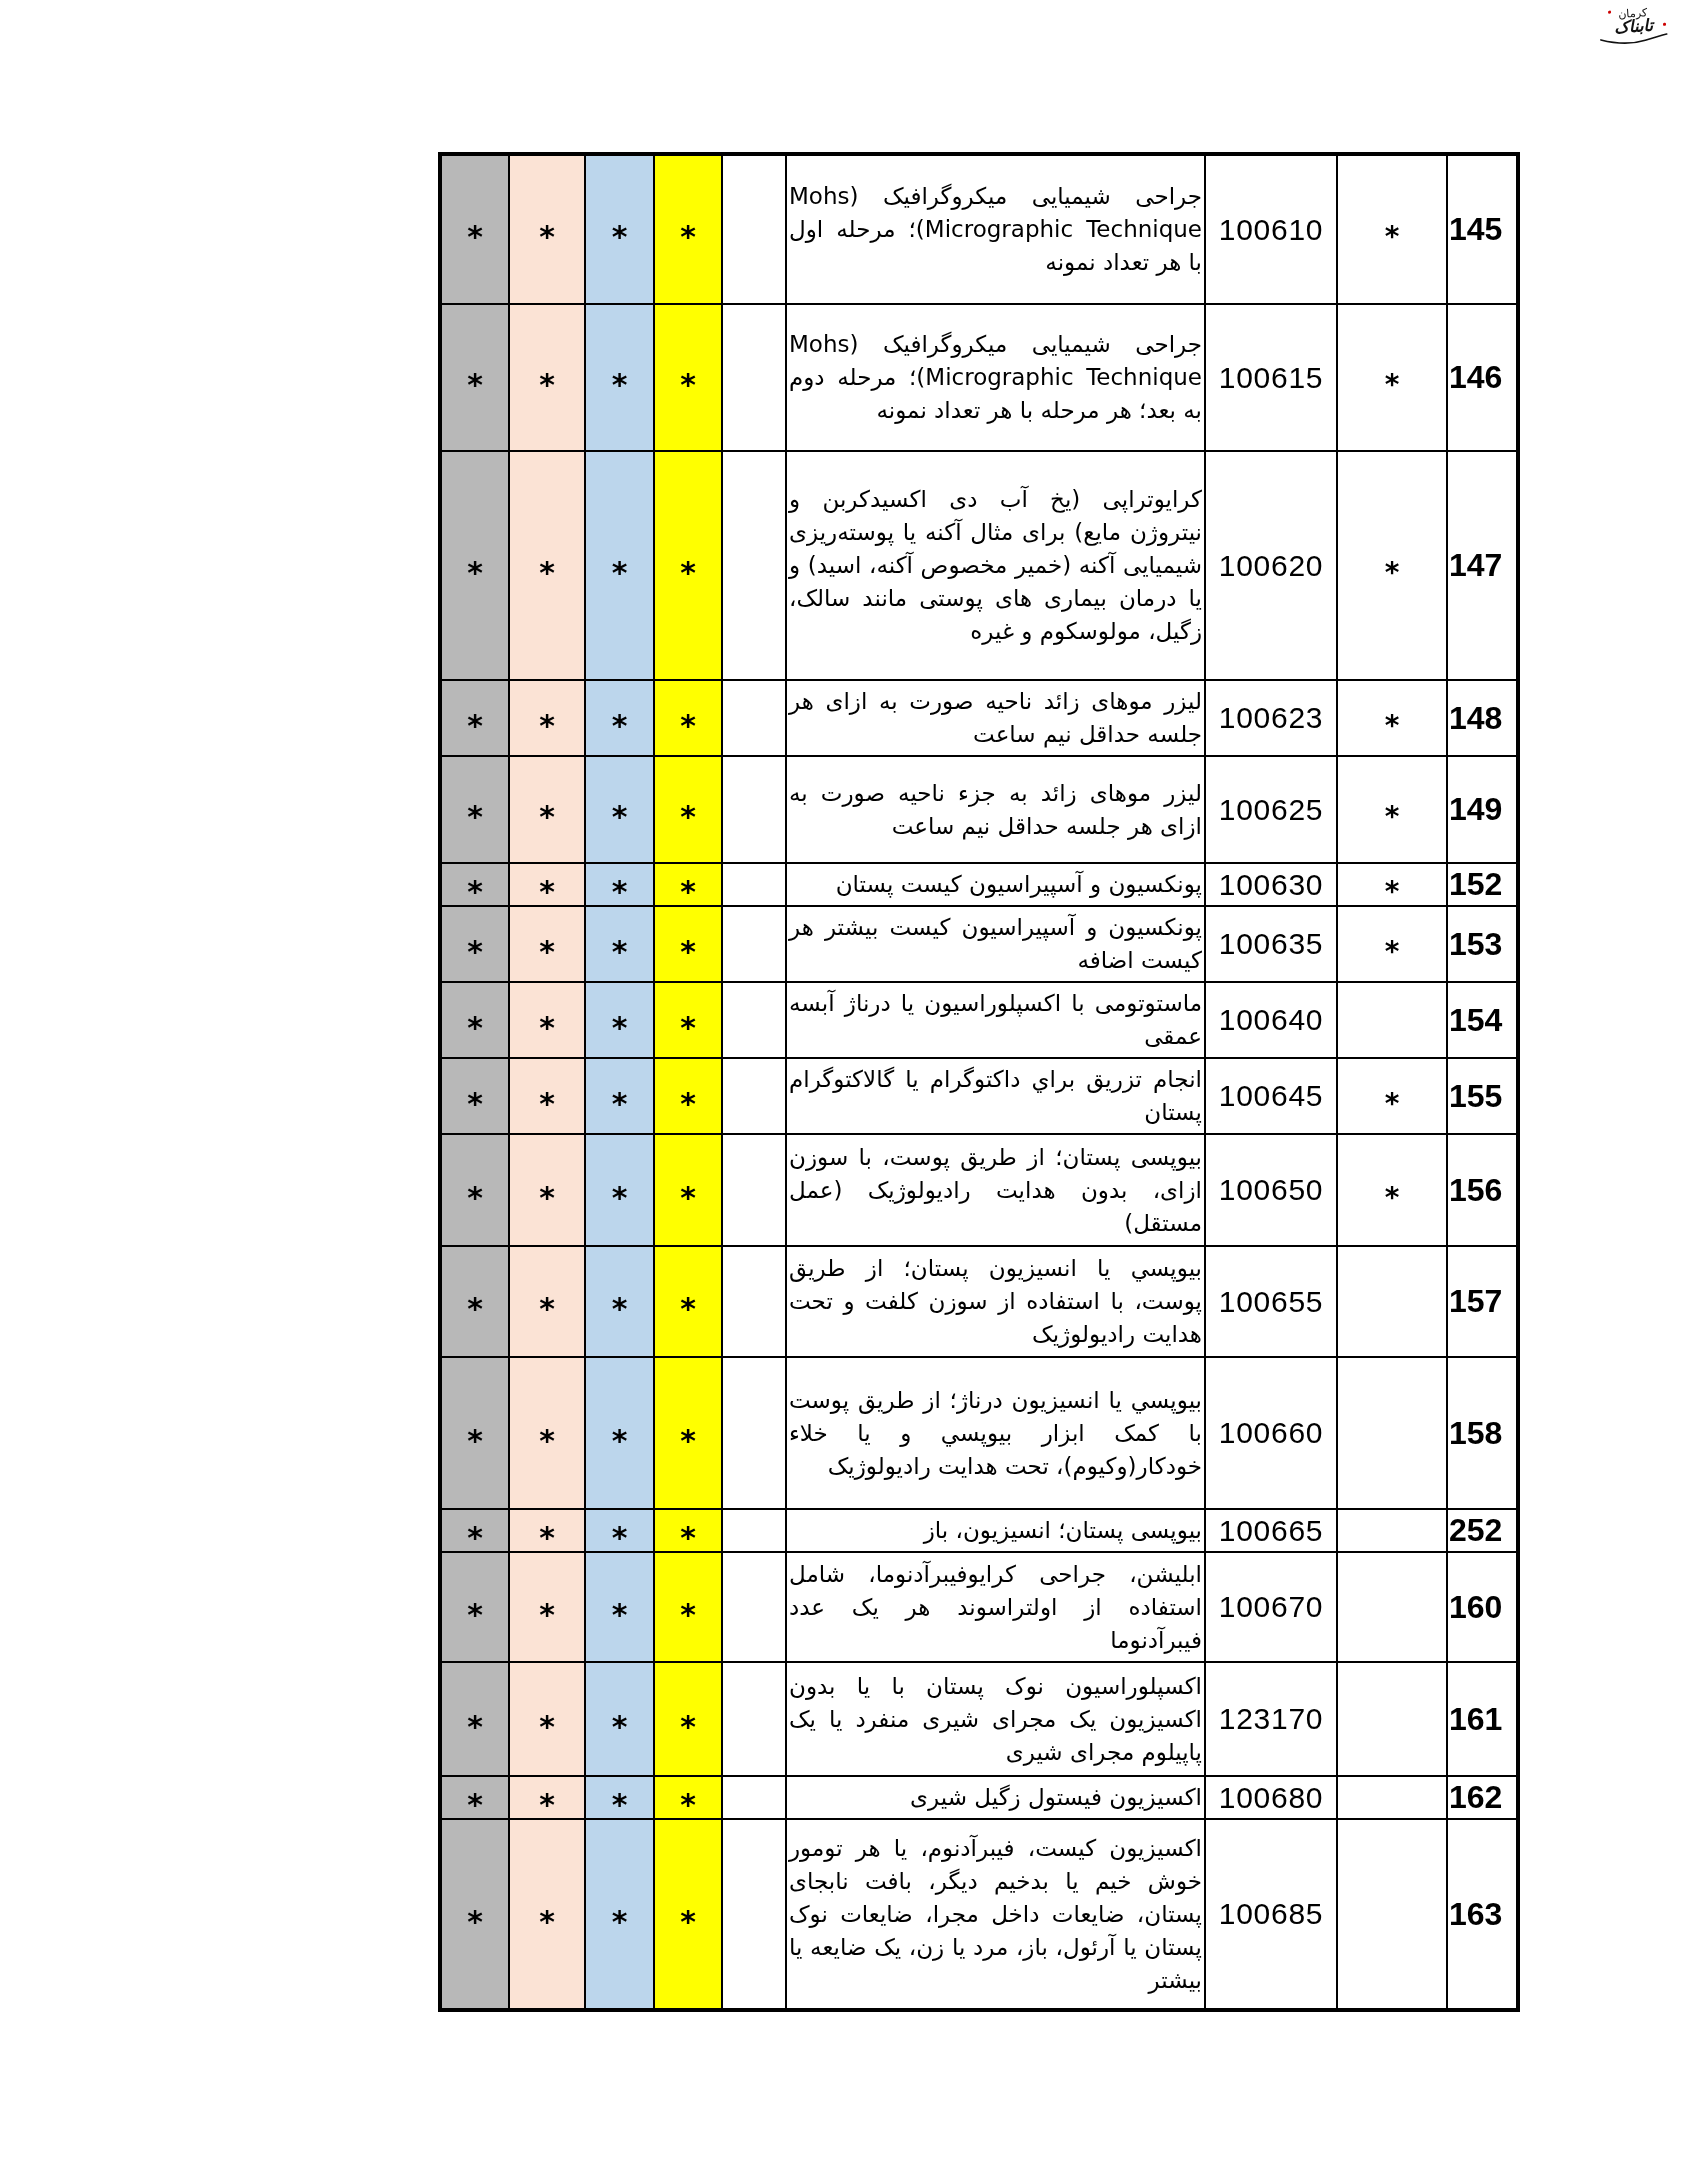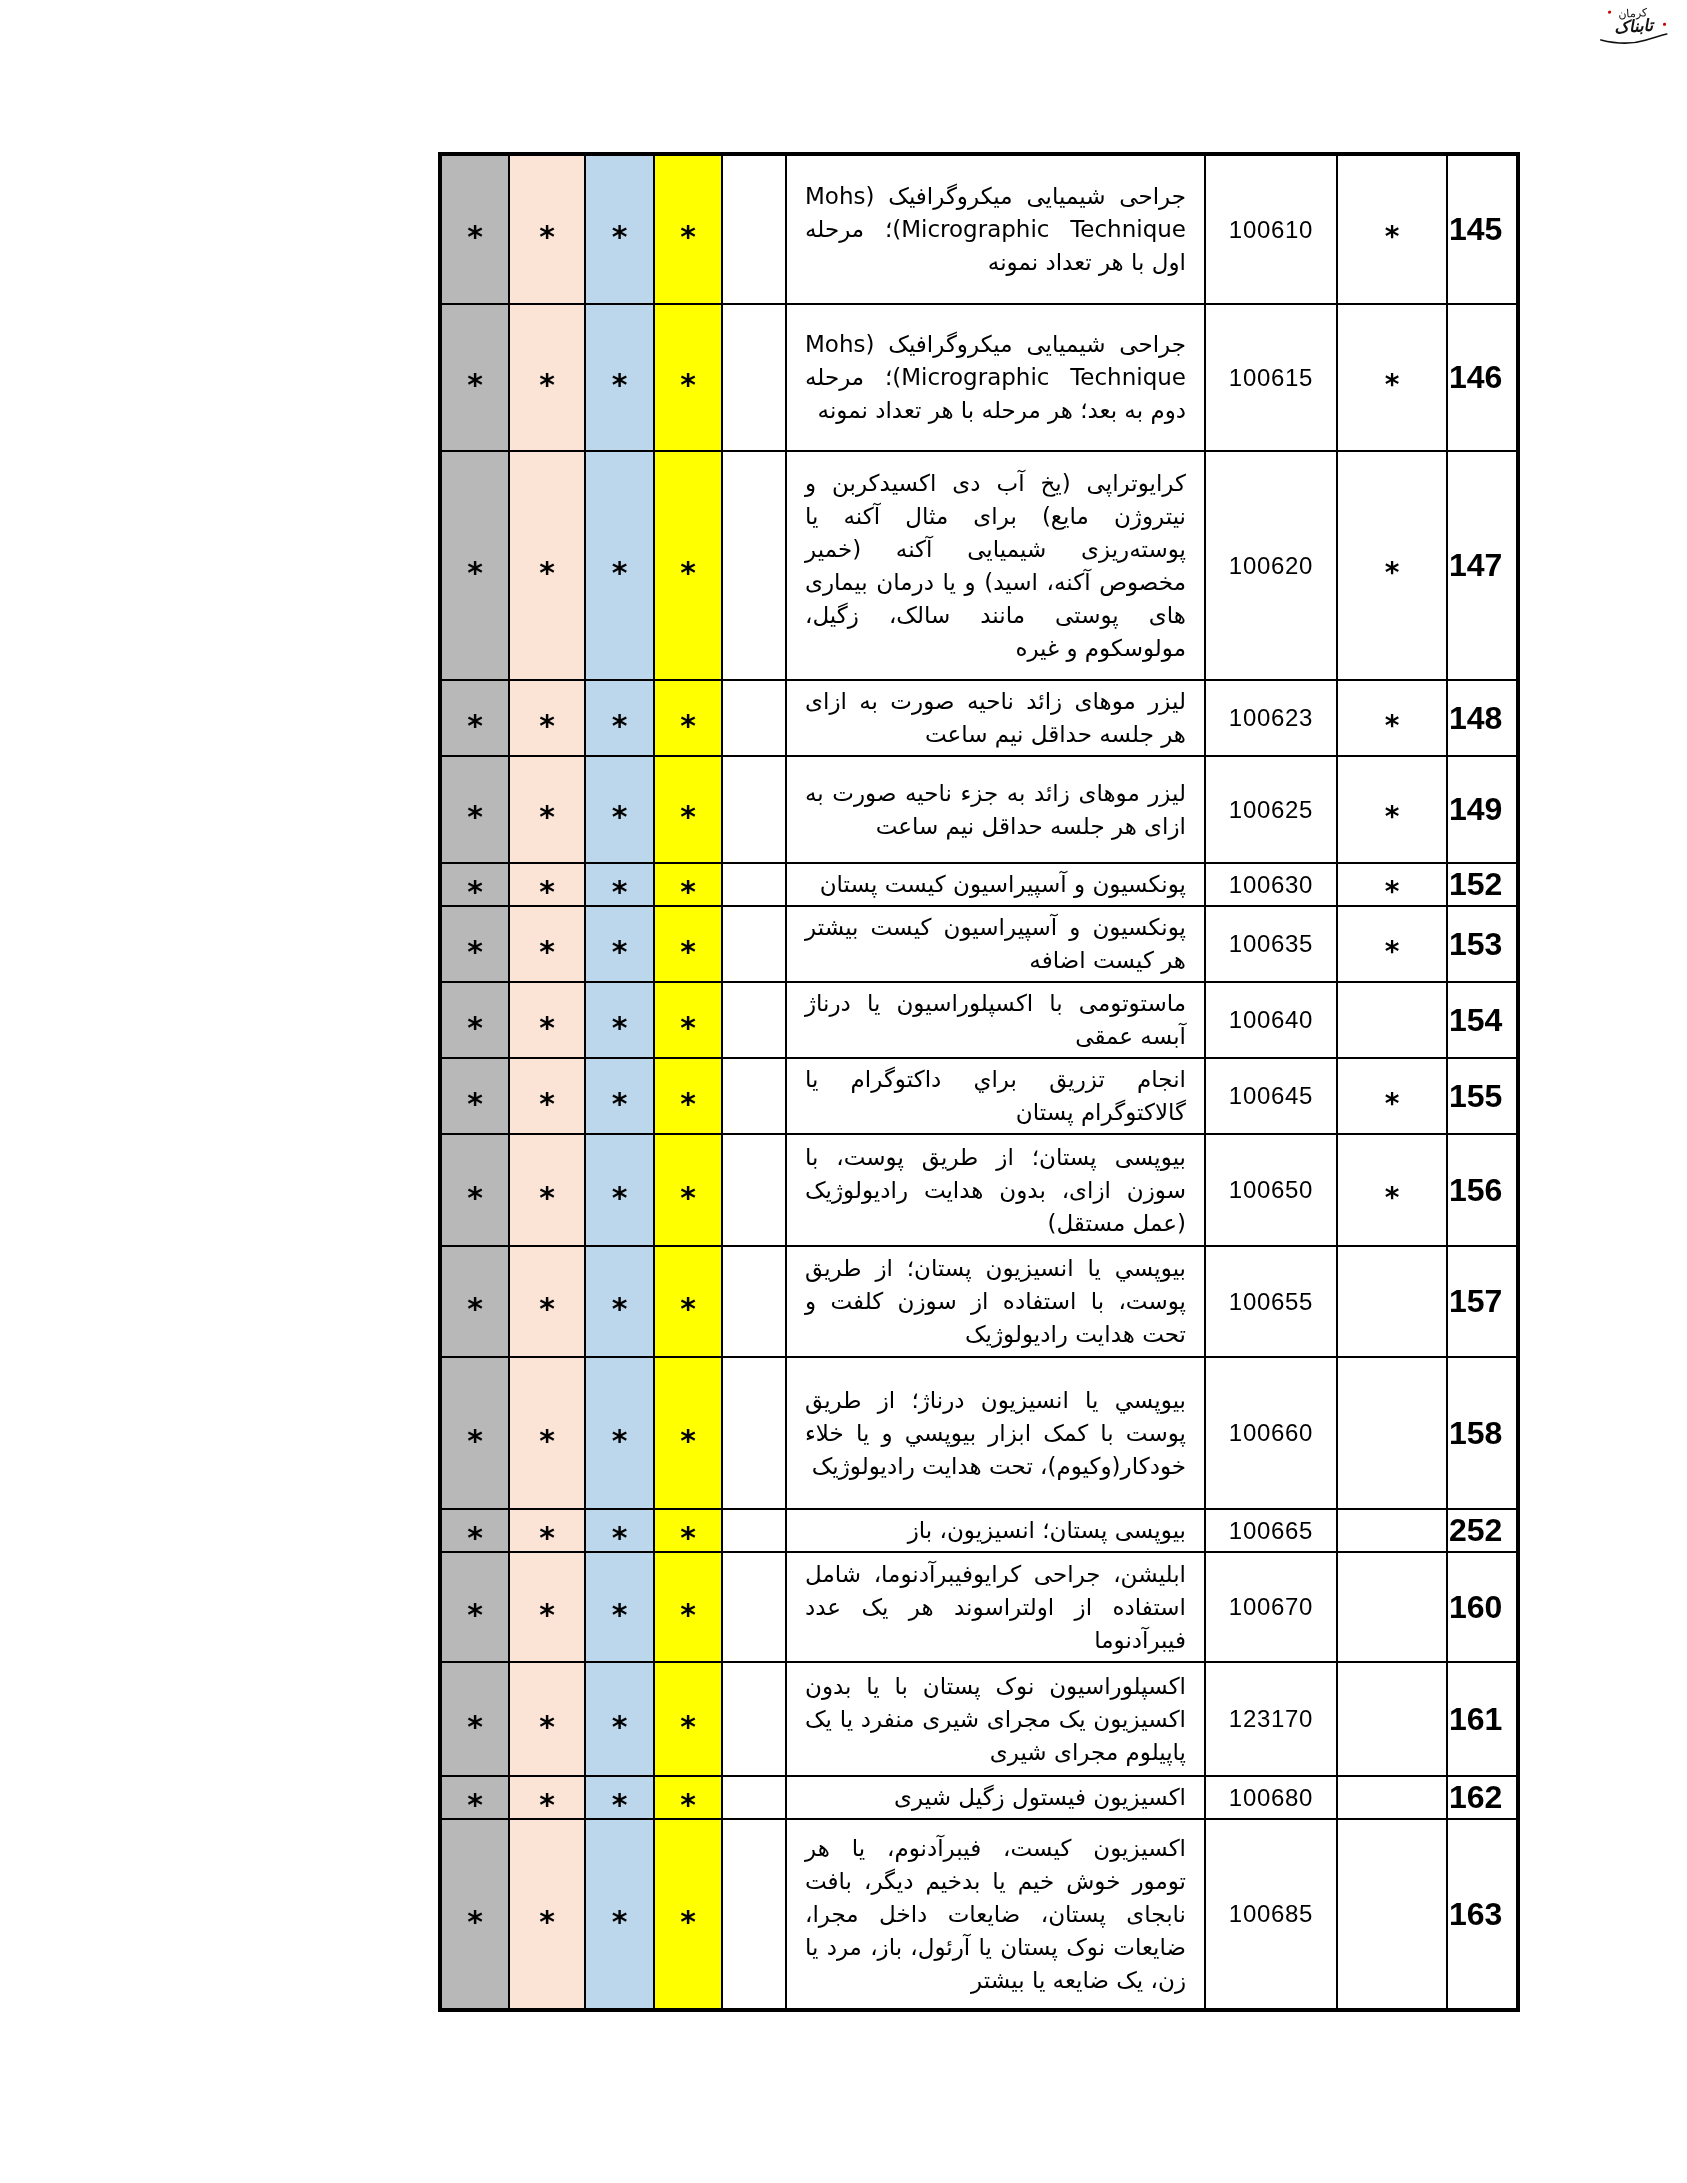--- a/index.html
+++ b/index.html
@@ -58,30 +58,30 @@
   td.num{
     font-family:"Liberation Sans","DejaVu Sans",sans-serif;
     font-weight:bold;font-size:32px;
     text-align:left;direction:ltr;
   }
   td.flag{
     text-align:center;font-size:28px;font-weight:bold;
   }
   td.code{
     font-family:"Liberation Sans","DejaVu Sans",sans-serif;
-    font-size:24px;text-align:center;direction:ltr;
+    font-size:30px;text-align:center;direction:ltr;
     letter-spacing:0.7px;
   }
   td.desc{
     font-size:23px;
     line-height:33px;
     text-align:justify;
     text-justify:inter-word;
     direction:rtl;
-    padding:4px 18px;
+    padding:4px 2px;
   }
   td.mark{
     text-align:center;font-size:30px;font-weight:bold;
   }
   td.aux{background:#ffffff;}
   td.c-gray {background:var(--c-gray);}
   td.c-peach{background:var(--c-peach);}
   td.c-blue {background:var(--c-blue);}
   td.c-yellow{background:var(--c-yellow);}
   .star{display:inline-block;transform:translateY(20%);}

